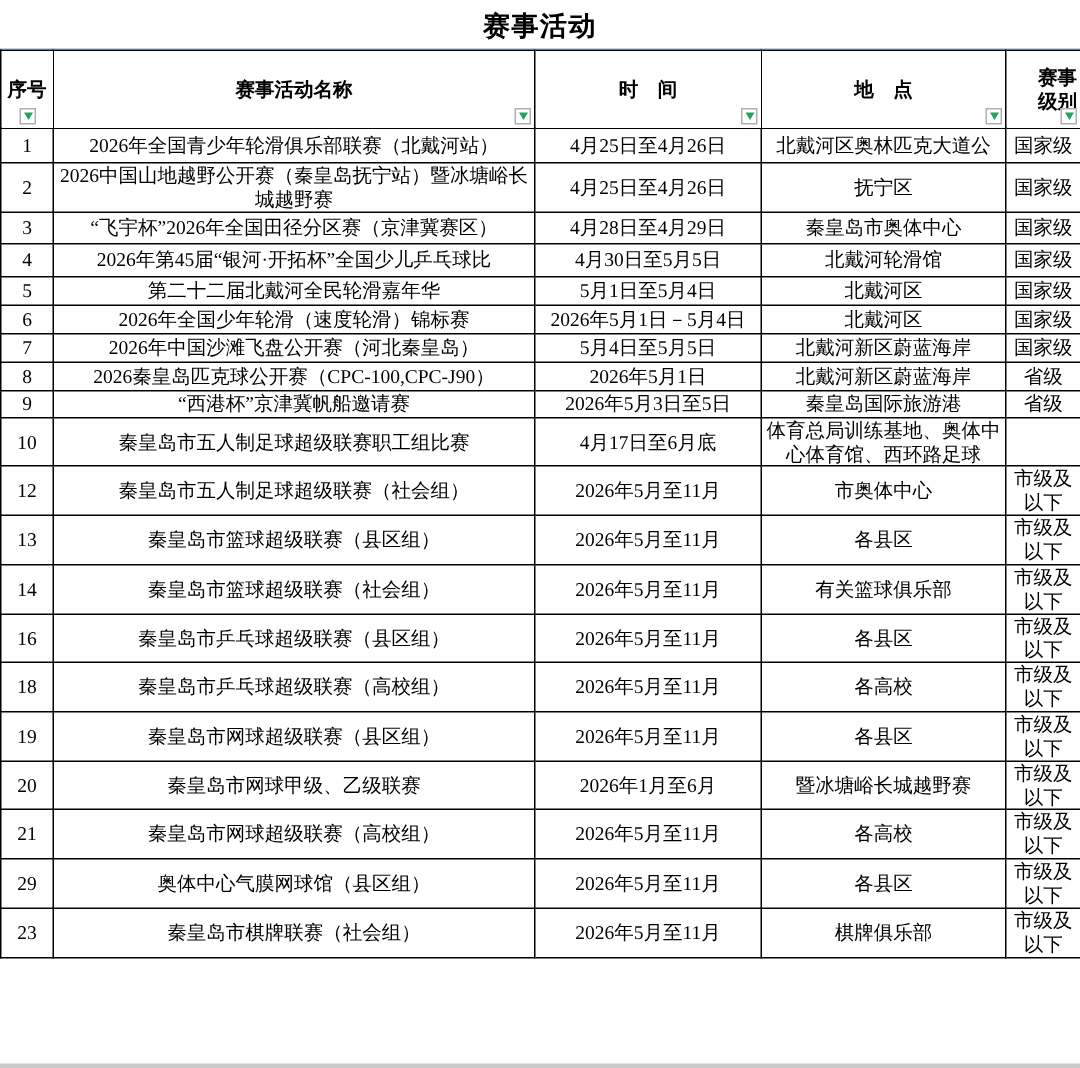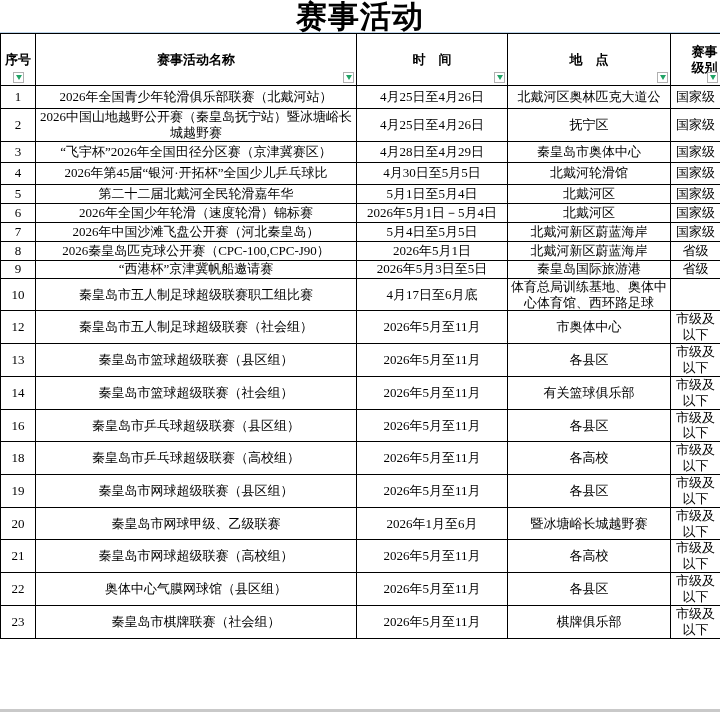--- a/index.html
+++ b/index.html
@@ -9,21 +9,21 @@
     background: #ffffff;
     font-family: "Liberation Serif", "DejaVu Serif", serif;
     color: #000;
   }
   .page { width: 720px; height: 712px; position: relative; }
 
   .title-bar {
     height: 32px;
     line-height: 34px;
     text-align: center;
-    font-size: 31px;
+    font-size: 18px;
     font-weight: bold;
     letter-spacing: 1px;
     border-bottom: 1px solid #bcd4ea;
   }
 
   table.events {
     border-collapse: collapse;
     table-layout: fixed;
     width: 720px;
   }
@@ -36,21 +36,21 @@
     line-height: 1.22;
     word-break: break-all;
   }
   thead tr { height: 52px; }
   th {
     position: relative;
     font-size: 13px;
     font-weight: bold;
     background: #fff;
   }
-  th.col-level { text-align: center; padding-left: 20px; }
+  th.col-level { text-align: right; padding-left: 20px; }
   td { font-size: 13px; }
 
   tbody tr { height: 32px; }
   tbody tr:nth-child(1) { height: 23px; }
   tbody tr:nth-child(2) { height: 30px; }
   tbody tr:nth-child(3) { height: 21px; }
   tbody tr:nth-child(4) { height: 22px; }
   tbody tr:nth-child(n+5):nth-child(-n+8) { height: 19px; }
   tbody tr:nth-child(9) { height: 18px; }
 
@@ -250,21 +250,21 @@
           <td>市级及以下</td>
         </tr>
         <tr>
           <td>21</td>
           <td>秦皇岛市网球超级联赛（高校组）</td>
           <td>2026年5月至11月</td>
           <td>各高校</td>
           <td>市级及以下</td>
         </tr>
         <tr>
-          <td>22</td>
+          <td>29</td>
           <td>奥体中心气膜网球馆（县区组）</td>
           <td>2026年5月至11月</td>
           <td>各县区</td>
           <td>市级及以下</td>
         </tr>
         <tr>
           <td>23</td>
           <td>秦皇岛市棋牌联赛（社会组）</td>
           <td>2026年5月至11月</td>
           <td>棋牌俱乐部</td>

